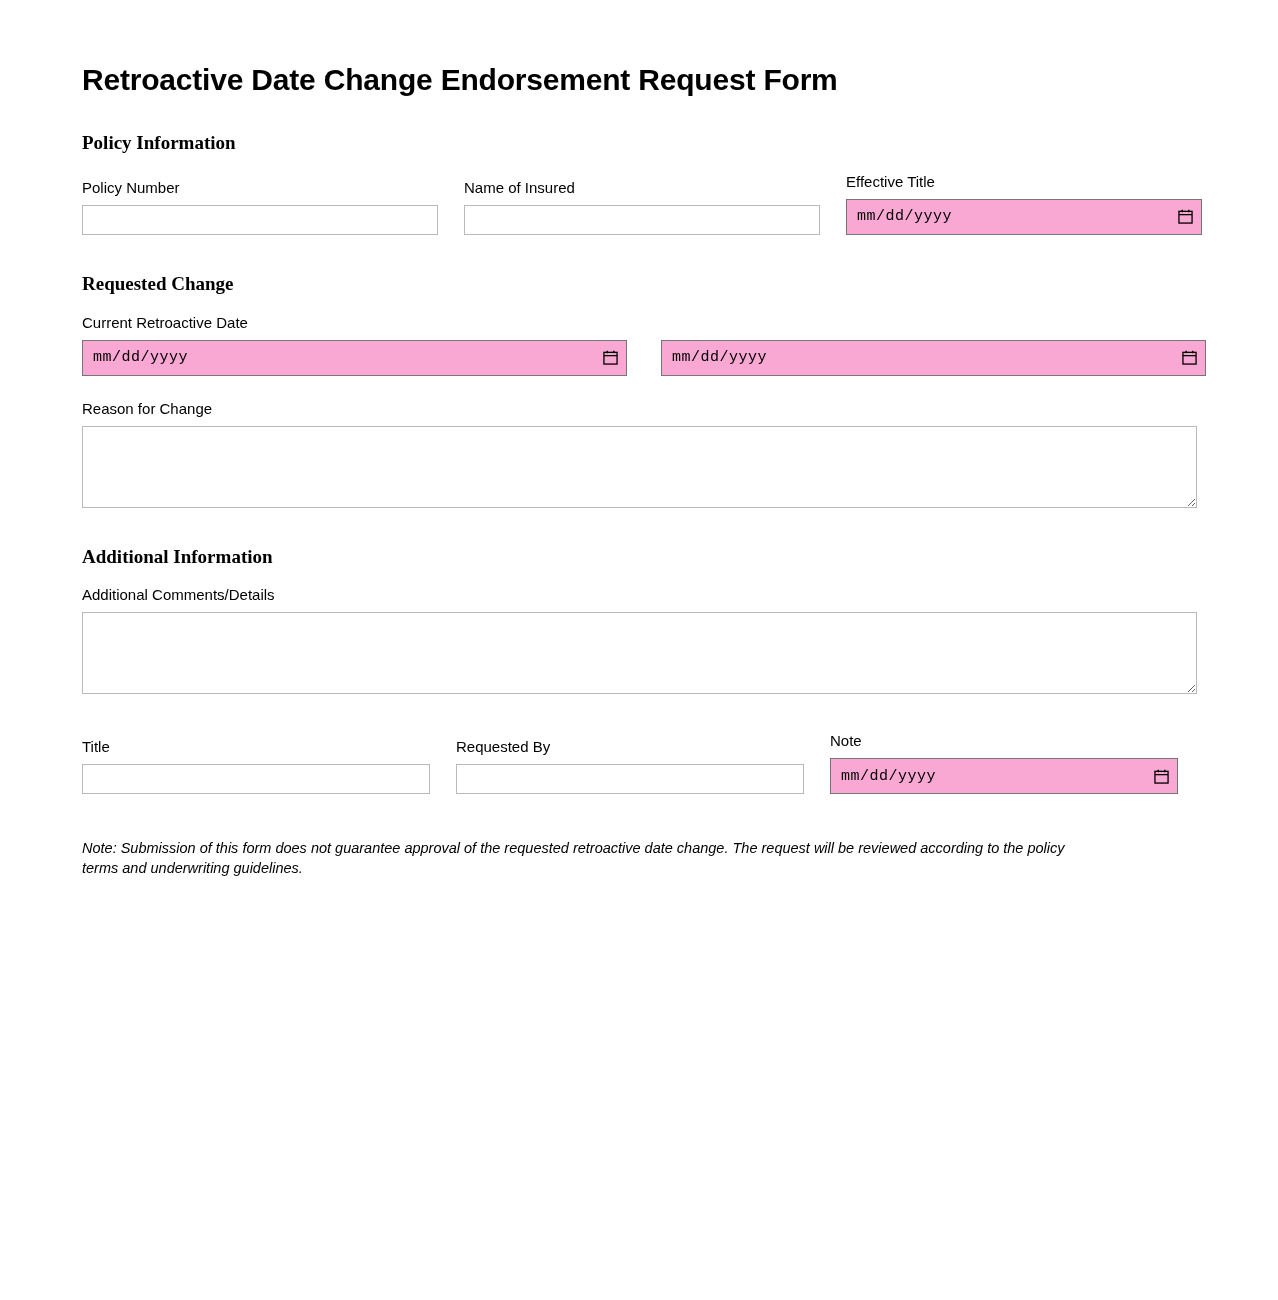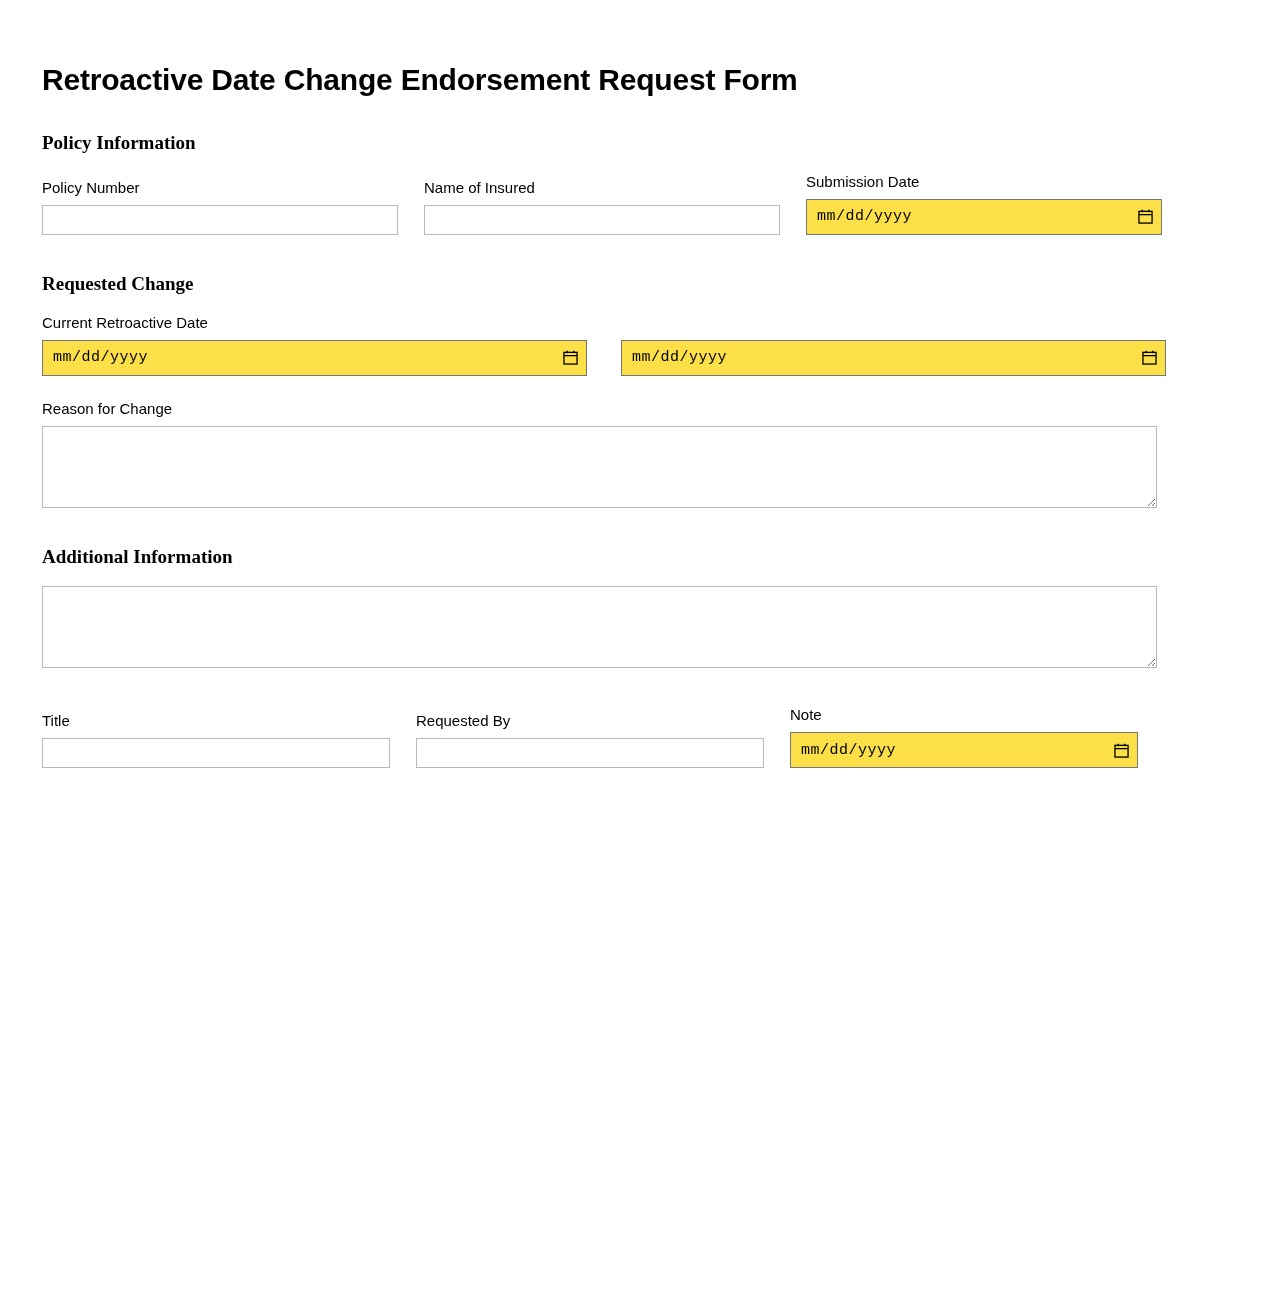--- a/index.html
+++ b/index.html
@@ -8,21 +8,21 @@
     background: #ffffff;
   }
   body {
     width: 1278px;
     min-height: 1300px;
     font-family: "Liberation Sans", sans-serif;
     color: #000000;
     -webkit-font-smoothing: antialiased;
   }
   .page {
-    padding: 62px 82px 0 42px;
+    padding: 62px 82px 0 82px;
     box-sizing: border-box;
     width: 1160px;
   }
   h1.form-title {
     font-size: 30px;
     font-weight: bold;
     letter-spacing: -0.2px;
     margin: 0 0 34px 0;
     line-height: 1.2;
   }
@@ -65,21 +65,21 @@
     outline: none;
     border-radius: 0;
   }
   .date-wrap {
     position: relative;
     display: inline-block;
   }
   .date-box {
     box-sizing: border-box;
     border: 1px solid #767676;
-    background: #fde047;
+    background: #f9a8d4;
     height: 36px;
     display: flex;
     align-items: center;
     padding: 0 8px 0 10px;
     font-family: "Liberation Mono", monospace;
     font-size: 15px;
     color: #000;
     letter-spacing: 0px;
     cursor: text;
     user-select: none;
@@ -133,21 +133,21 @@
         <label class="field-label">Policy Number</label>
         <input type="text" style="width: 356px;" placeholder="">
       </div>
 
       <div class="col gap-26">
         <label class="field-label">Name of Insured</label>
         <input type="text" style="width: 356px;" placeholder="">
       </div>
 
       <div class="col">
-        <label class="field-label">Submission Date</label>
+        <label class="field-label">Effective Title</label>
         <div class="date-wrap">
           <div class="date-box" style="width:356px;">
             <span class="date-text">mm/dd/yyyy</span>
             <svg class="cal-icon" viewBox="0 0 16 16">
               <rect x="1" y="2.5" width="14" height="12.5" fill="none" stroke="#000" stroke-width="1.4"></rect>
               <line x1="1" y1="6" x2="15" y2="6" stroke="#000" stroke-width="1.4"></line>
               <line x1="4.5" y1="0.8" x2="4.5" y2="3.4" stroke="#000" stroke-width="1.6"></line>
               <line x1="11.5" y1="0.8" x2="11.5" y2="3.4" stroke="#000" stroke-width="1.6"></line>
             </svg>
           </div>
@@ -196,20 +196,21 @@
     <div class="col">
       <label class="field-label">Reason for Change</label>
       <textarea rows="4" style="width: 1115px; height: 82px;" placeholder=""></textarea>
     </div>
   </div>
 
   <div class="section" style="">
     <h2 class="section-title">Additional Information</h2>
 
     <div class="col" style="margin-bottom:38px;">
+      <label class="field-label">Additional Comments/Details</label>
       <textarea rows="4" style="width: 1115px; height: 82px;" placeholder=""></textarea>
     </div>
 
     <div class="row">
 
       <div class="col gap-26">
         <label class="field-label">Title</label>
         <input type="text" style="width: 348px;" placeholder="">
       </div>
 
@@ -229,14 +230,15 @@
               <line x1="4.5" y1="0.8" x2="4.5" y2="3.4" stroke="#000" stroke-width="1.6"></line>
               <line x1="11.5" y1="0.8" x2="11.5" y2="3.4" stroke="#000" stroke-width="1.6"></line>
             </svg>
           </div>
         </div>
       </div>
 
     </div>
   </div>
 
+  <div class="note">Note: Submission of this form does not guarantee approval of the requested retroactive date change. The request will be reviewed according to the policy terms and underwriting guidelines.</div>
 
 </div>
 
 </body></html>

